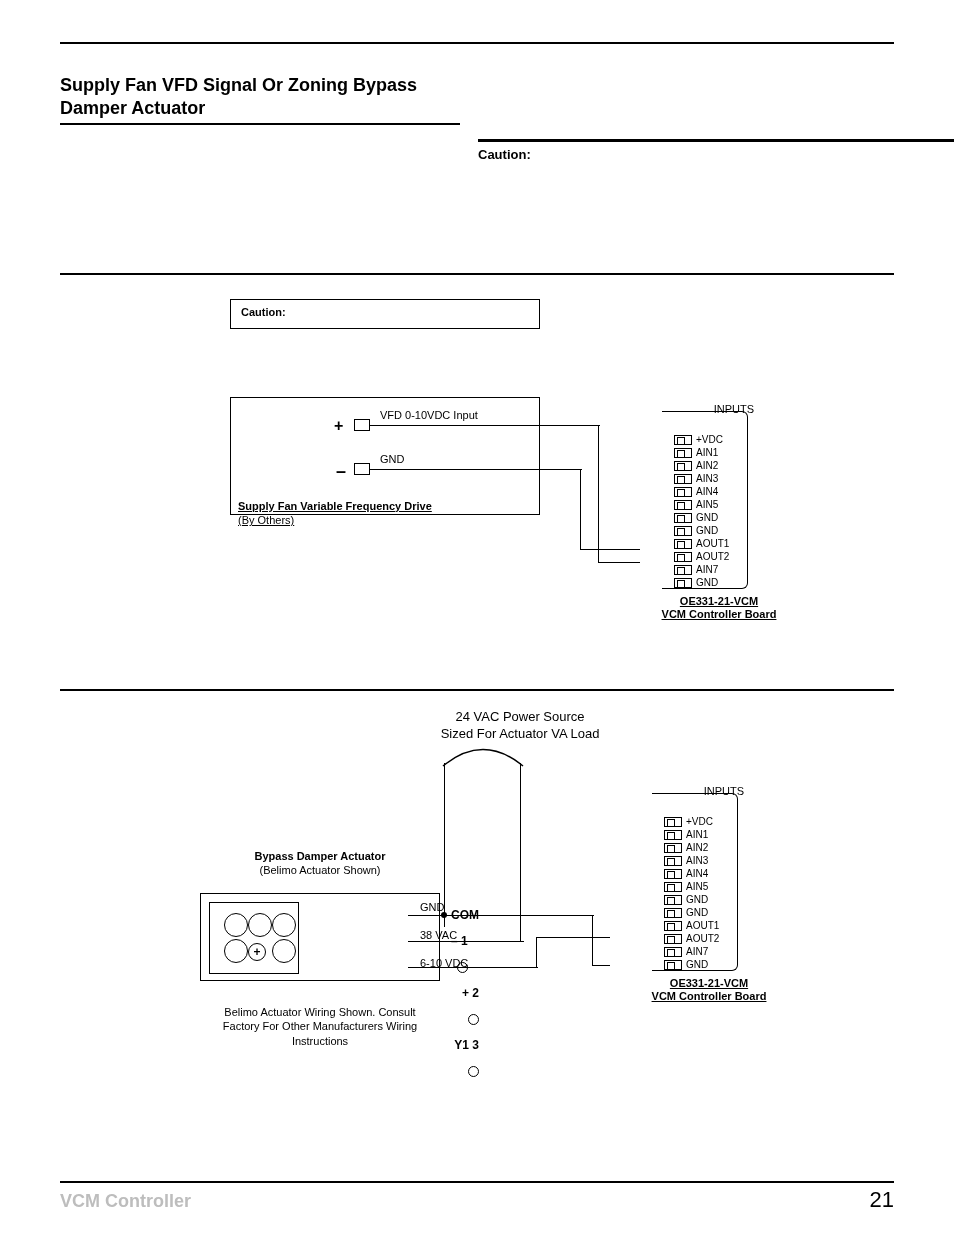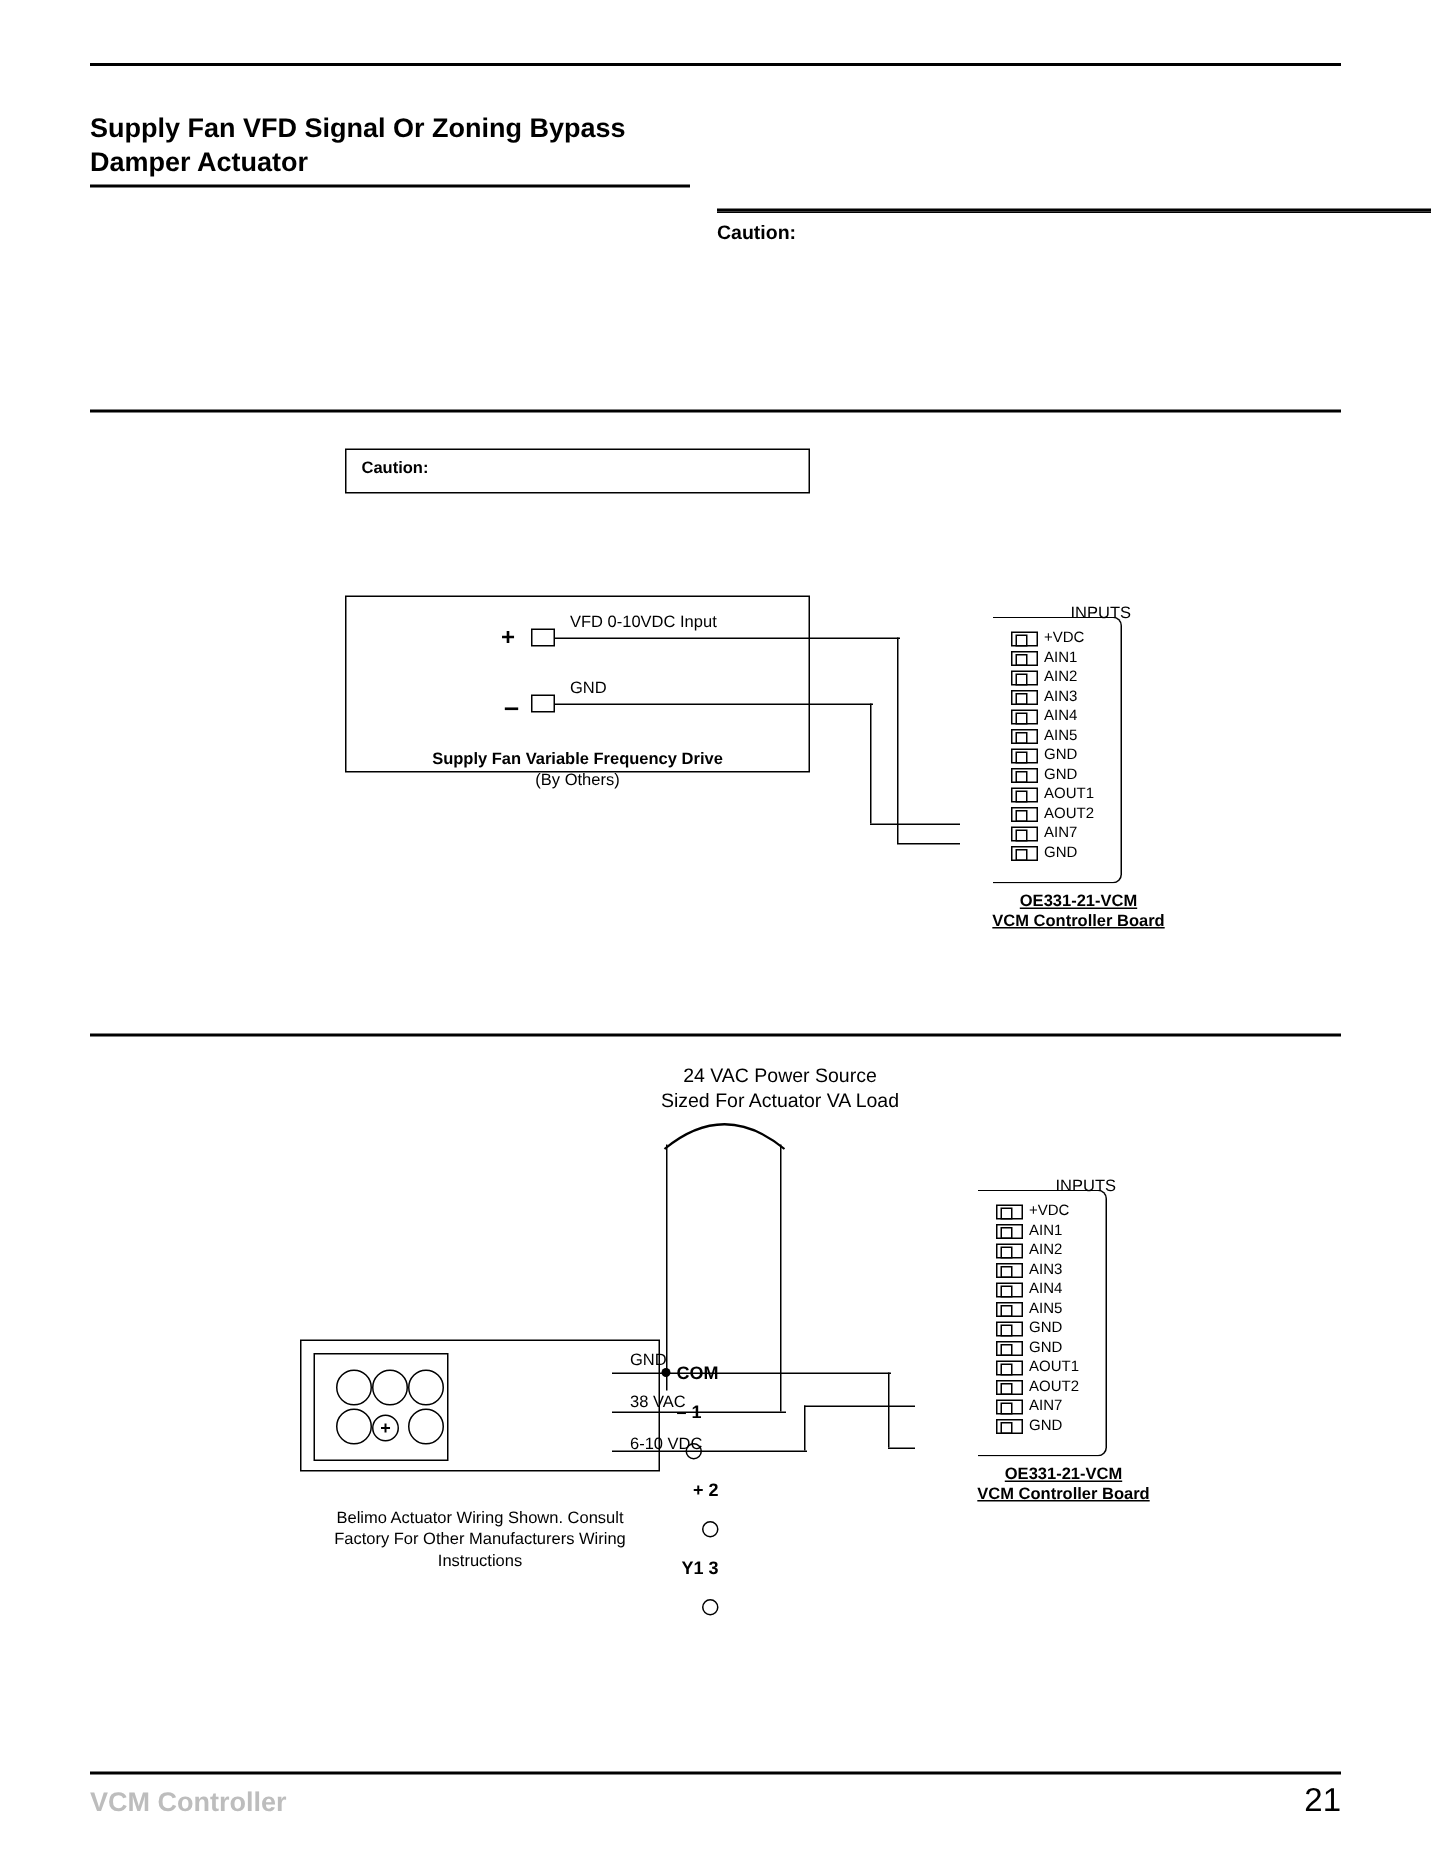--- a/index.html
+++ b/index.html
@@ -97,23 +97,23 @@
     top: 108px;
     width: 310px;
     height: 118px;
     border: 1px solid #000;
   }
   .vfd-label {
     position: absolute;
     left: 178px;
     top: 210px;
     width: 294px;
-    text-align: center;
     font-size: 11px;
     line-height: 1.3;
+    text-decoration: underline;
   }
   .vfd-label .b { font-weight: bold; }
 
   .vfd-plus {
     position: absolute;
     left: 274px; top: 128px;
     font-weight: bold; font-size: 16px;
   }
   .vfd-minus {
     position: absolute;
@@ -153,20 +153,21 @@
     border: 1px solid #000;
     border-left: none;
     border-radius: 0 6px 6px 0;
   }
   .term-row {
     position: absolute;
     left: 0;
     display: flex;
     align-items: center;
     height: 13px;
+    margin-top: 14px;
   }
   .screw {
     width: 18px; height: 10px;
     border: 1px solid #000;
     background: #fff;
     position: relative;
     margin-right: 4px;
   }
   .screw::before {
     content:"";
@@ -410,20 +411,24 @@
       <span>24 VAC Power Source</span><br>
       <span>Sized For Actuator VA Load</span>
     </div>
 
     <svg style="position:absolute;left:378px;top:36px;width:90px;height:30px">
       <path d="M5 25 Q45 -8 85 25" fill="none" stroke="#000" stroke-width="1.5"></path>
     </svg>
     <div class="wire" style="left:384px;top:58px;width:1px;height:164px"></div>
     <div class="wire" style="left:460px;top:58px;width:1px;height:178px"></div>
 
+    <div class="bypass-label">
+      <span class="b">Bypass Damper Actuator</span><br>
+      <span>(Belimo  Actuator Shown)</span>
+    </div>
 
     <div class="act-box">
       <div class="act-inner">
         <div class="gear g1"></div>
         <div class="gear g2"></div>
         <div class="gear g3"></div>
         <div class="gear g4"></div>
         <div class="gear g5"></div>
         <div class="plusc">+</div>
       </div>

